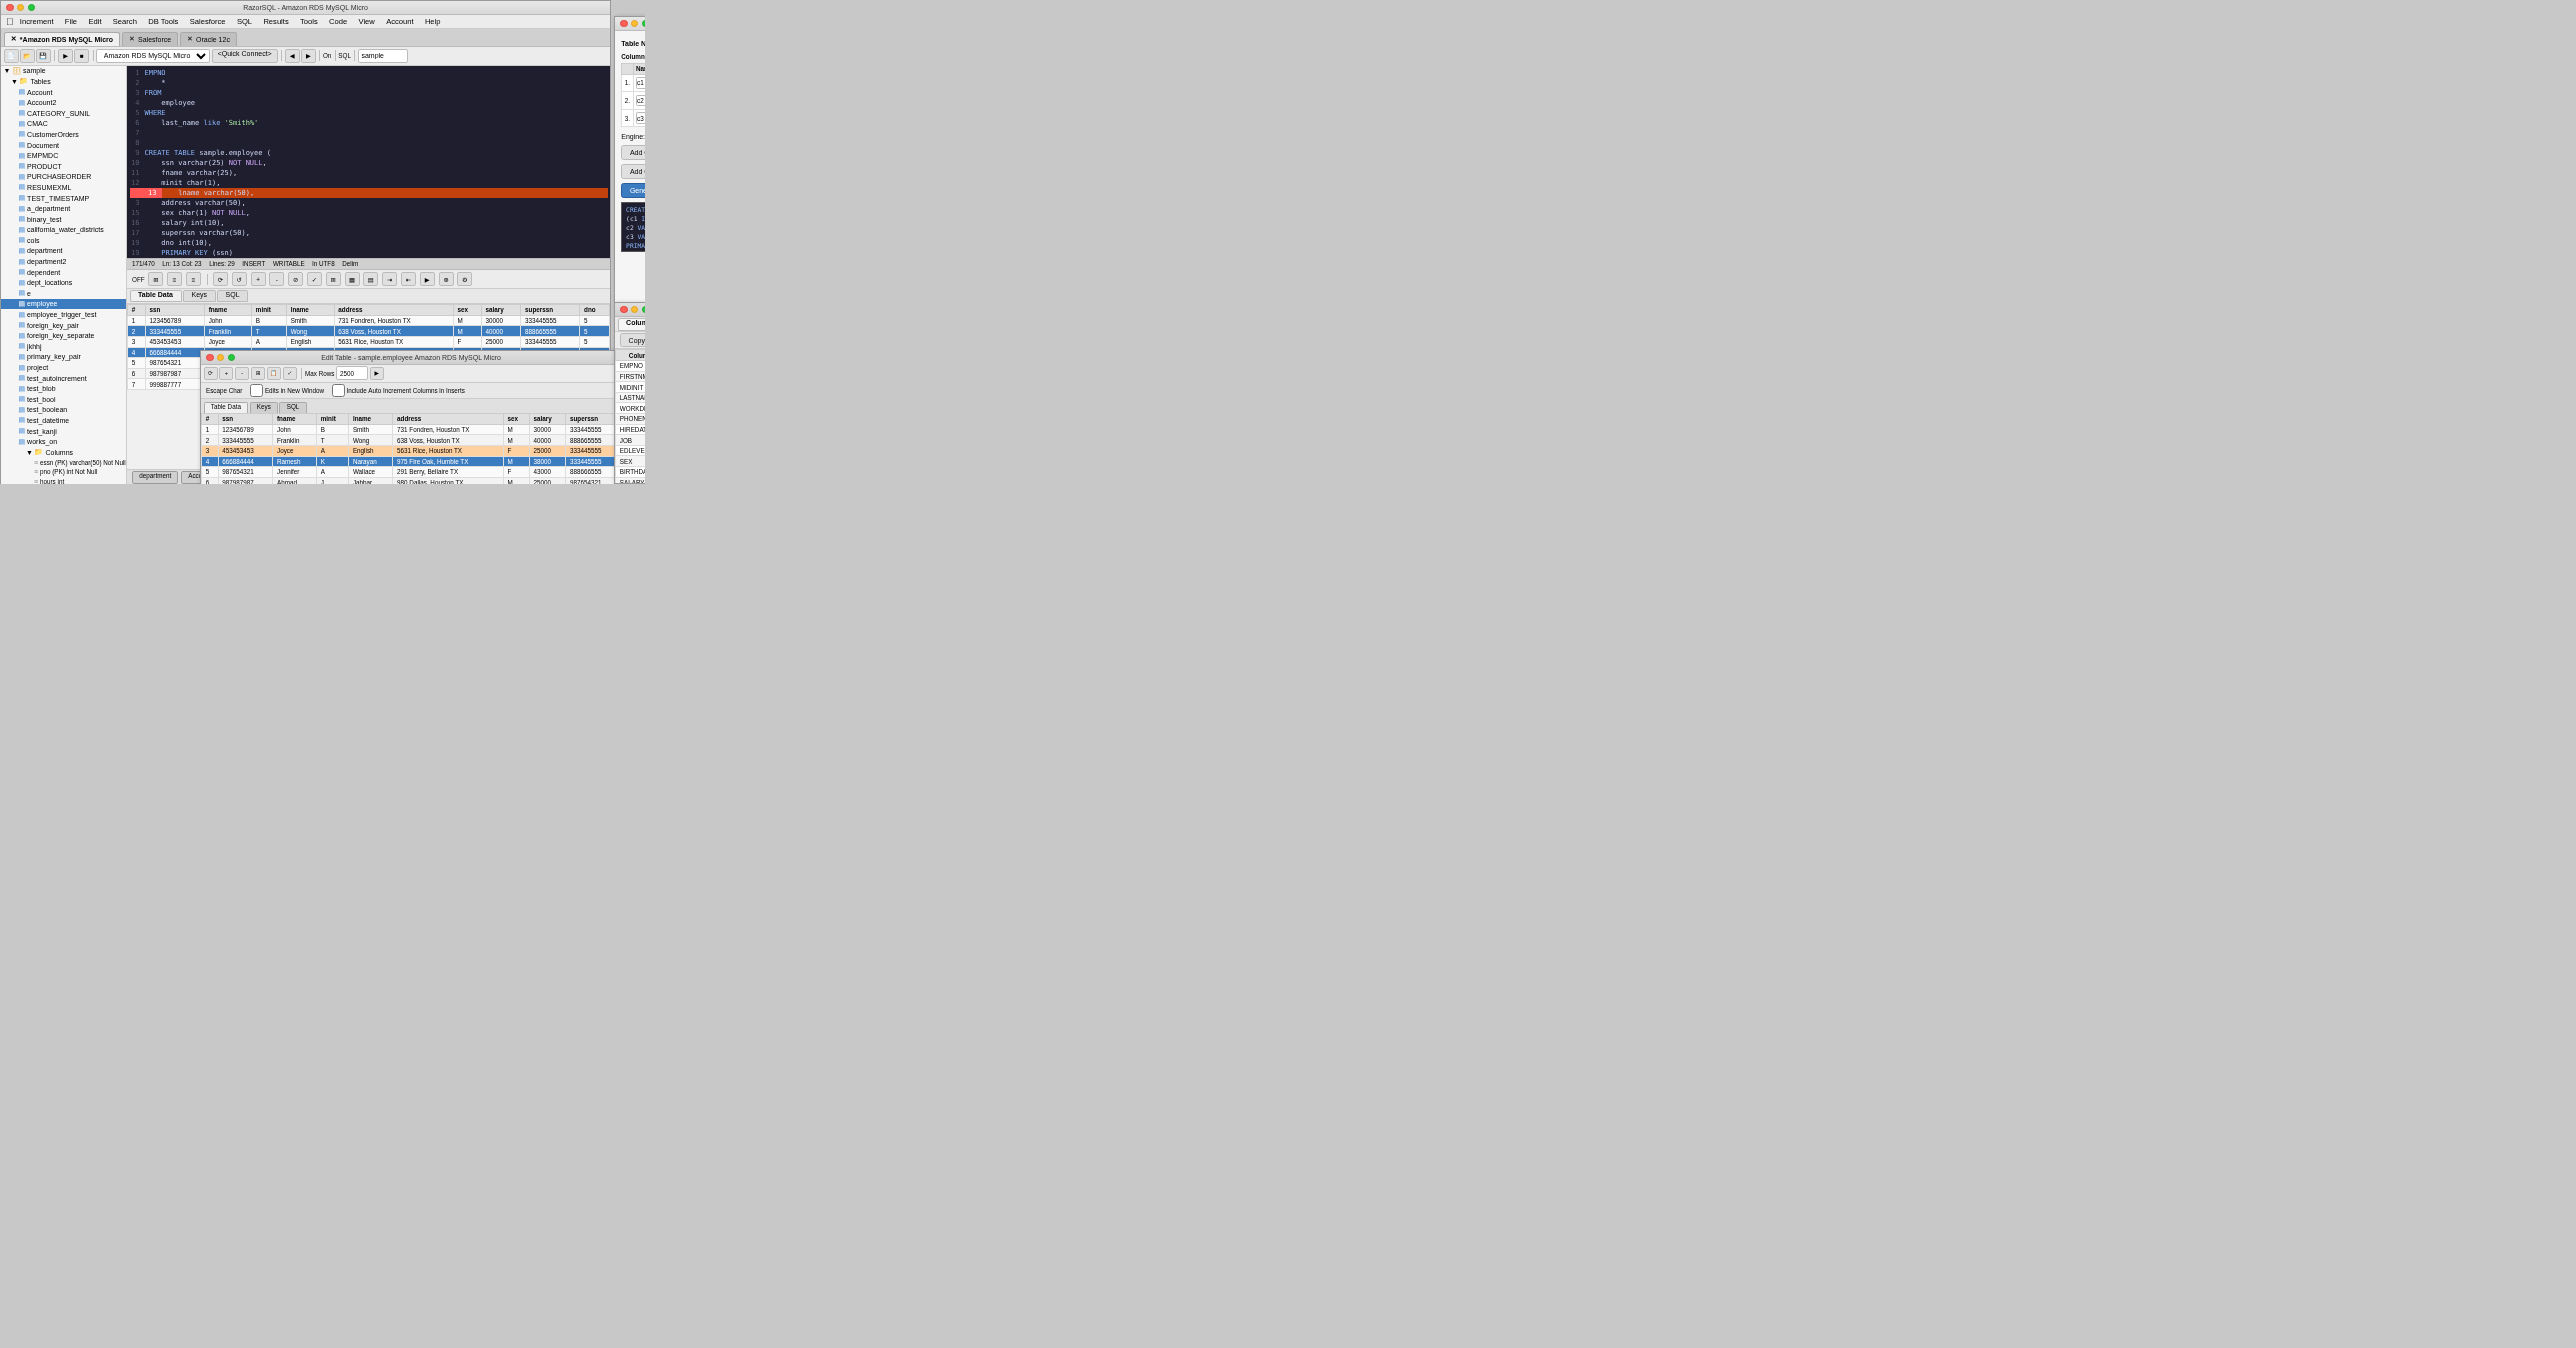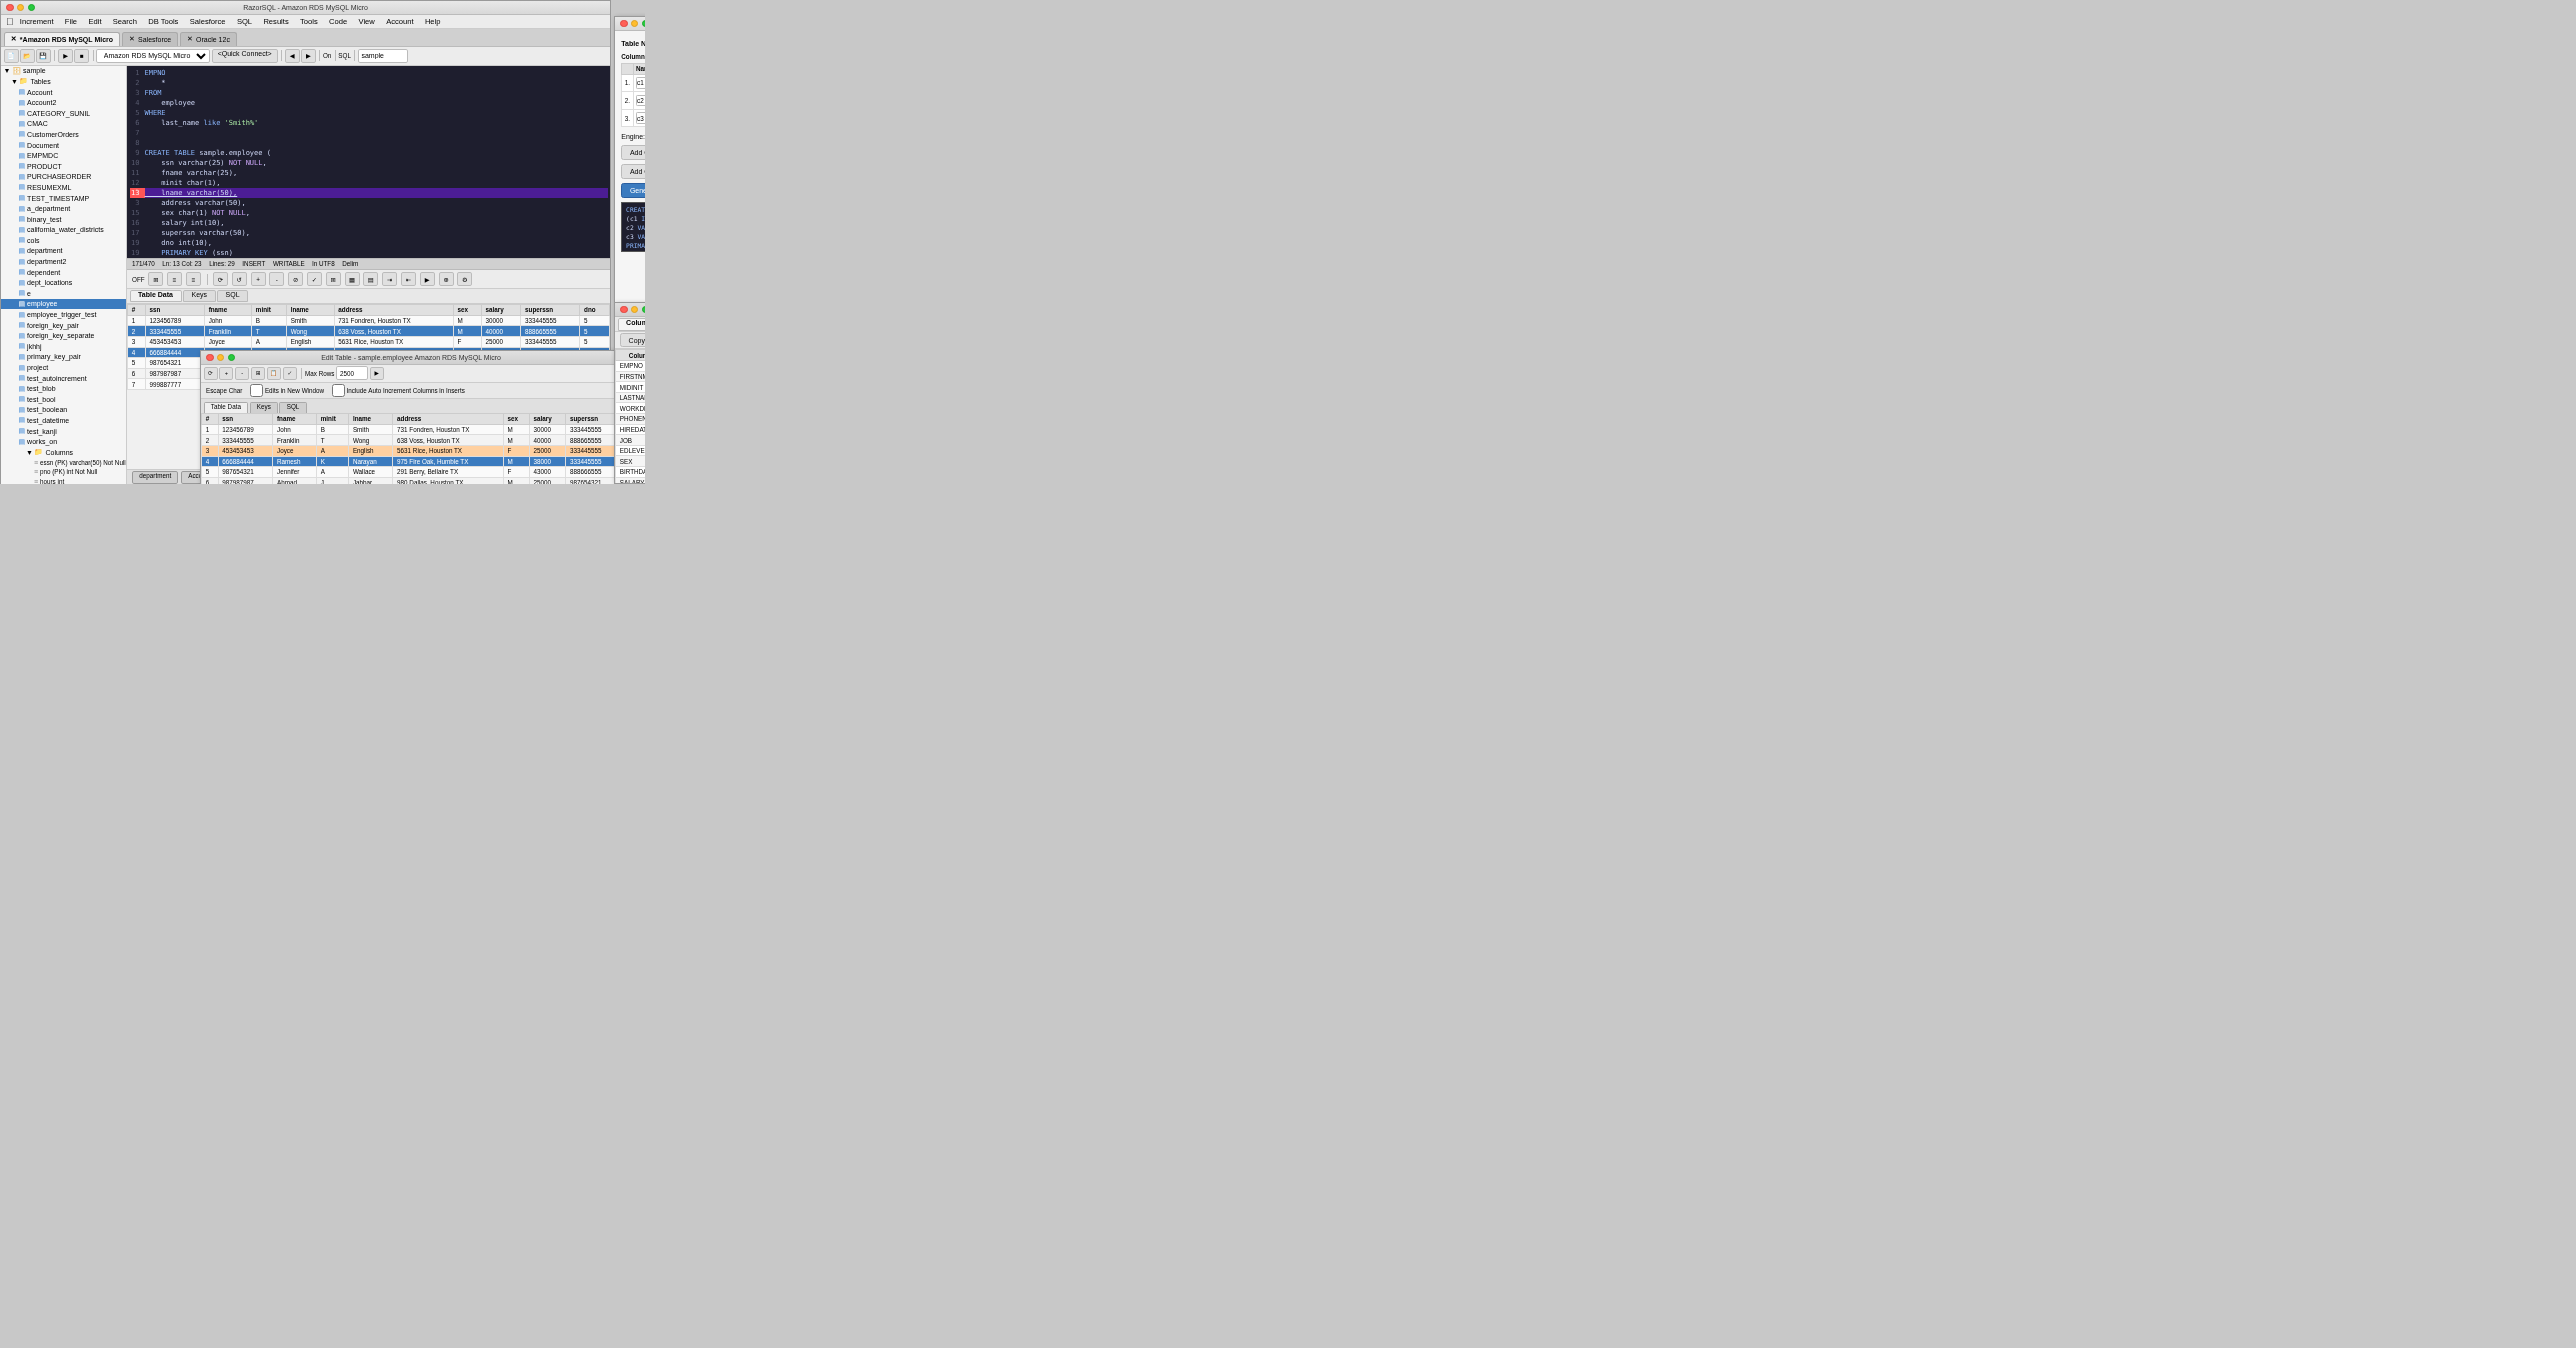--- a/index.html
+++ b/index.html
@@ -177,21 +177,21 @@
       width: 15px;
       text-align: right;
       padding-right: 5px;
       user-select: none;
       flex-shrink: 0;
     }
     .line-content { flex: 1; }
     .kw { color: #89b4fa; }
     .kw2 { color: #cba6f7; }
     .str { color: #a6e3a1; }
-    .hl-line .line-content { background: #4c1d95; text-decoration: underline; }
+    .hl-line .line-content { background: #c2410c; }
 
     .status-bar {
       height: 12.6px;
       background: #d0d0d0;
       border-top: 0.6px solid #bbb;
       border-bottom: 0.6px solid #bbb;
       display: flex;
       align-items: center;
       padding: 0 5px;
       font-size: 6.3px;
@@ -795,21 +795,21 @@
         </div>
         <div class="code-line">
           <span class="line-num">11</span>
           <span class="line-content">&nbsp;&nbsp;&nbsp;&nbsp;fname varchar(25),</span>
         </div>
         <div class="code-line">
           <span class="line-num">12</span>
           <span class="line-content">&nbsp;&nbsp;&nbsp;&nbsp;minit char(1),</span>
         </div>
         <div class="code-line hl-line" style="background:#313244">
-          <span class="line-num" style="background:#ff5555;color:white;width:15px;text-align:right;padding-right:5px">13</span>
+          <span class="line-num" style="background:#ff5555;color:white;width:32px;text-align:right;padding-right:5px">13</span>
           <span class="line-content">&nbsp;&nbsp;&nbsp;&nbsp;lname varchar(50),</span>
         </div>
         <div class="code-line">
           <span class="line-num">3</span>
           <span class="line-content">&nbsp;&nbsp;&nbsp;&nbsp;address varchar(50),</span>
         </div>
         <div class="code-line">
           <span class="line-num">15</span>
           <span class="line-content">&nbsp;&nbsp;&nbsp;&nbsp;sex char(1) <span class="kw2">NOT NULL</span>,</span>
         </div>

